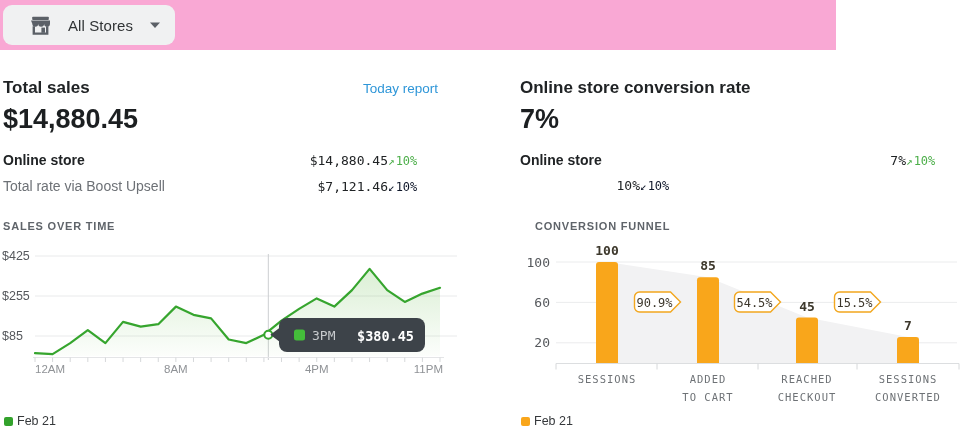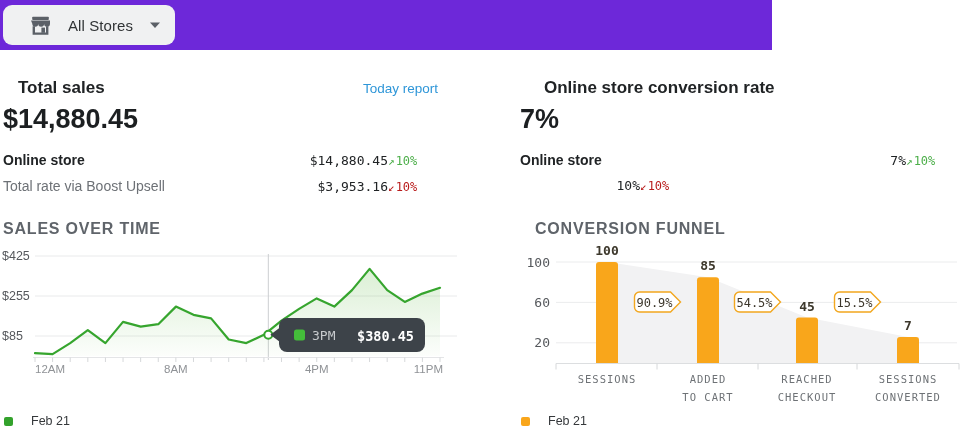--- a/index.html
+++ b/index.html
@@ -1,59 +1,59 @@
 <!DOCTYPE html>
 <html><head>
 <meta charset="utf-8">
 <style>
   * { margin:0; padding:0; box-sizing:border-box; }
   html,body { width:960px; height:431px; background:#ffffff; overflow:hidden;
     font-family:"Liberation Sans", sans-serif; -webkit-font-smoothing:antialiased; }
   .stage { position:relative; width:960px; height:431px; background:#ffffff; }
 
   
-  .topbar { position:absolute; left:0; top:0; width:772px; height:50px; background:#6d28d9; }
+  .topbar { position:absolute; left:0; top:0; width:836px; height:50px; background:#f9a8d4; }
   .tb-btn { position:absolute; top:5px; height:40px; background:#f0f1f2; border-radius:9px;
     display:flex; align-items:center; cursor:pointer; border:none; }
   .tb-btn-stores { left:3px; width:172px; padding:0 14px 0 26px; justify-content:space-between; }
   .tb-btn-date { left:185px; width:178px; padding:0 11px 0 20px; justify-content:space-between; }
   .tb-label { font-size:15px; color:#303335; font-weight:500; letter-spacing:.1px; }
   .tb-icon { display:flex; align-items:center; }
 
   
   .panel { position:absolute; top:50px; height:381px; }
   .panel-left { left:0; width:460px; }
   .panel-right { left:520px; width:440px; }
 
   .panel-head { position:absolute; top:28px; left:0; right:0; display:flex;
     justify-content:space-between; align-items:baseline; }
-  .panel-title { font-size:17px; font-weight:700; color:#202325; padding-left:18px; }
-  .panel-right .panel-title { padding-left:0;margin-left:24px; }
+  .panel-title { font-size:17px; font-weight:700; color:#202325; padding-left:3px; }
+  .panel-right .panel-title { padding-left:0; }
   .view-report { font-size:13.5px; color:#2e96d8; text-decoration:none; padding-right:22px; cursor:pointer; }
   .big-value { position:absolute; top:54px; left:3px; font-size:27px; font-weight:700; color:#1c1f21; }
   .panel-right .big-value { left:0; }
 
   .metric-row { position:absolute; left:3px; right:20px; height:20px; display:flex; align-items:baseline; }
   .panel-right .metric-row { left:0; right:2px; }
   .row-1 { top:102px; } .row-2 { top:128px; }
   .metric-label { flex:1; font-size:14px; color:#6d7176; }
   .metric-label.strong { font-weight:700; color:#202325; }
   .metric-value { width:120px; text-align:right; font-family:"DejaVu Sans Mono", monospace;
     font-size:13px; color:#202325; }
   .metric-delta { width:52px; text-align:left; font-family:"DejaVu Sans Mono", monospace; font-size:12px; }
   .metric-delta .arrow { font-size:11px; margin-right:1px; }
   .metric-delta.up { color:#4daf4a; }
-  .metric-delta.down { color:#b91c1c; }
-
-  .section-title { position:absolute; top:170px; left:3px; font-size:16px; font-weight:700;
+  .metric-delta.down { color:#0f172a; }
+
+  .section-title { position:absolute; top:170px; left:3px; font-size:11px; font-weight:700;
     letter-spacing:.8px; color:#5f646a; }
   .panel-right .section-title { left:0;margin-left:15px; }
 
   .chart-box { position:absolute; top:190px; left:0; }
-  .legend { position:absolute; top:364px; display:flex; align-items:center; gap:18px; }
+  .legend { position:absolute; top:364px; display:flex; align-items:center; gap:4px; }
   .legend-left { left:4px; } .legend-right { left:1px; }
   .swatch { width:9px; height:9px; border-radius:2px; display:inline-block; }
   .swatch-green { background:#33a22c; }
   .swatch-orange { background:#f9a61b; }
   .legend-label { font-size:12.5px; color:#35383b; }
 
   svg text { font-family:"Liberation Sans", sans-serif; }
   svg text.mono { font-family:"DejaVu Sans Mono", monospace; }
 </style>
 </head>
@@ -90,21 +90,21 @@
     </div>
     <div class="big-value">$14,880.45</div>
 
     <div class="metric-row row-1">
       <span class="metric-label strong">Online store</span>
       <span class="metric-value">$14,880.45</span>
       <span class="metric-delta up"><span class="arrow">↗</span><span>10%</span></span>
     </div>
     <div class="metric-row row-2">
       <span class="metric-label">Total rate via Boost Upsell</span>
-      <span class="metric-value">$3,953.16</span>
+      <span class="metric-value">$7,121.46</span>
       <span class="metric-delta down"><span class="arrow">↙</span><span>10%</span></span>
     </div>
 
     <div class="section-title">SALES OVER TIME</div>
     <div class="chart-box" id="sales-chart"><svg width="460" height="135" viewBox="0 0 460 135">
           <defs>
             <linearGradient id="areaGrad" x1="0" y1="0" x2="0" y2="1">
               <stop offset="0%" stop-color="rgba(92,184,64,0.22)"></stop>
               <stop offset="100%" stop-color="rgba(92,184,64,0.02)"></stop>
             </linearGradient>

